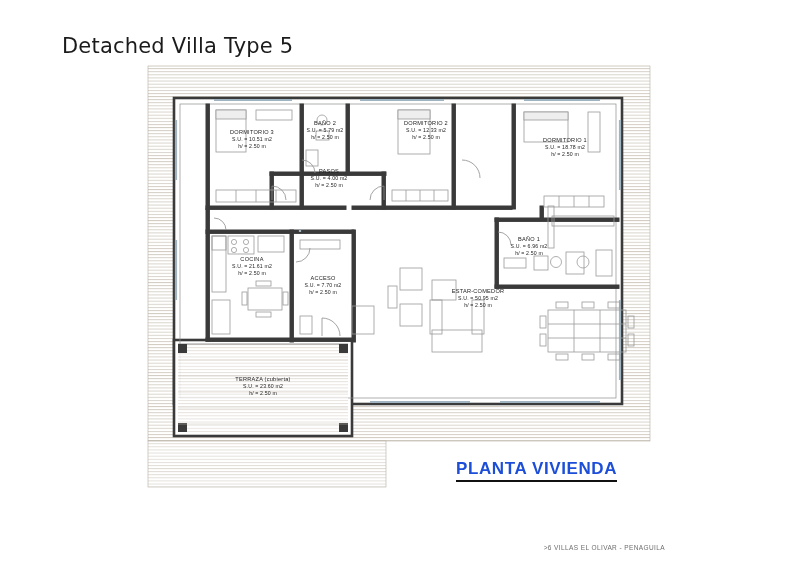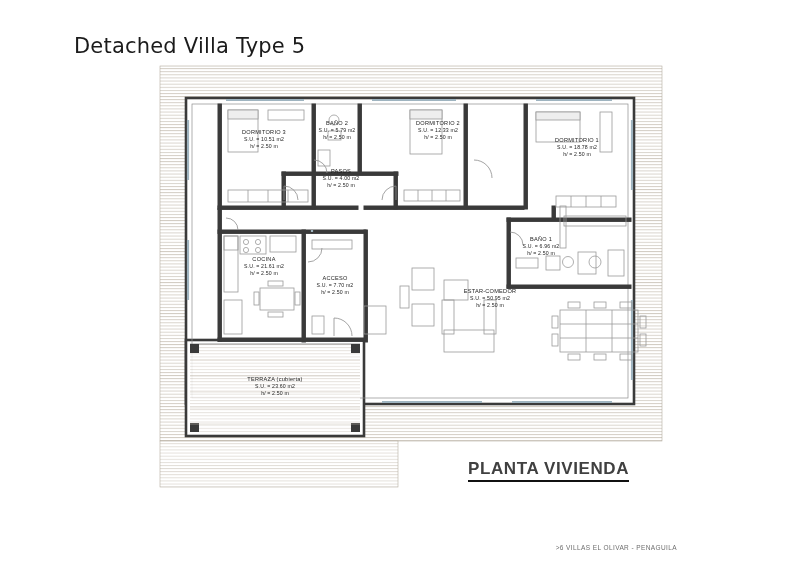--- a/index.html
+++ b/index.html
@@ -10,21 +10,21 @@
   body {
     width: 799px;
     height: 565px;
     position: relative;
     overflow: hidden;
     font-family: "Liberation Sans", sans-serif;
     color: #111;
   }
   #sheet {
     position: absolute;
-    left: 12px; top: 0;
+    left: 0; top: 0;
     width: 679px;
     height: 565px;
     background: #ffffff;
   }
   
   #main-title {
     position: absolute;
     left: 62px;
     top: 34px;
     font-size: 21px;
@@ -35,21 +35,21 @@
     white-space: nowrap;
   }
   
   #plan-caption {
     position: absolute;
     left: 456px;
     top: 459px;
     font-size: 17px;
     font-weight: bold;
     letter-spacing: 0.6px;
-    color: #404040;
+    color: #1d4ed8;
     border-bottom: 2px solid #111;
     padding-bottom: 1px;
     white-space: nowrap;
   }
   #footer-note {
     position: absolute;
     right: 14px;
     bottom: 14px;
     font-size: 6.5px;
     color: #6d6d6d;

